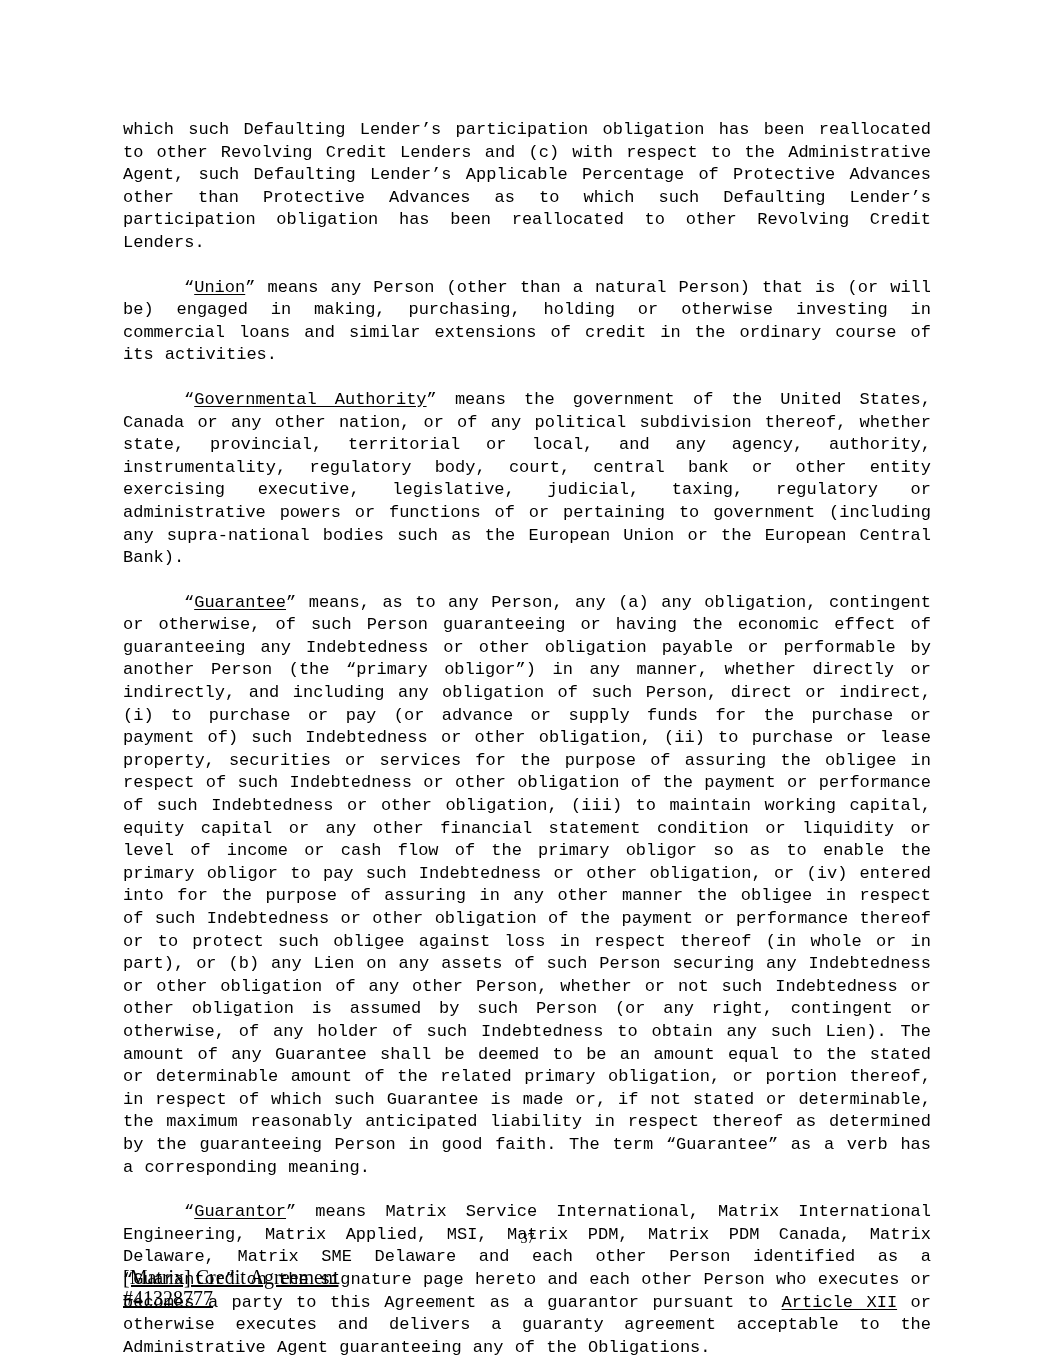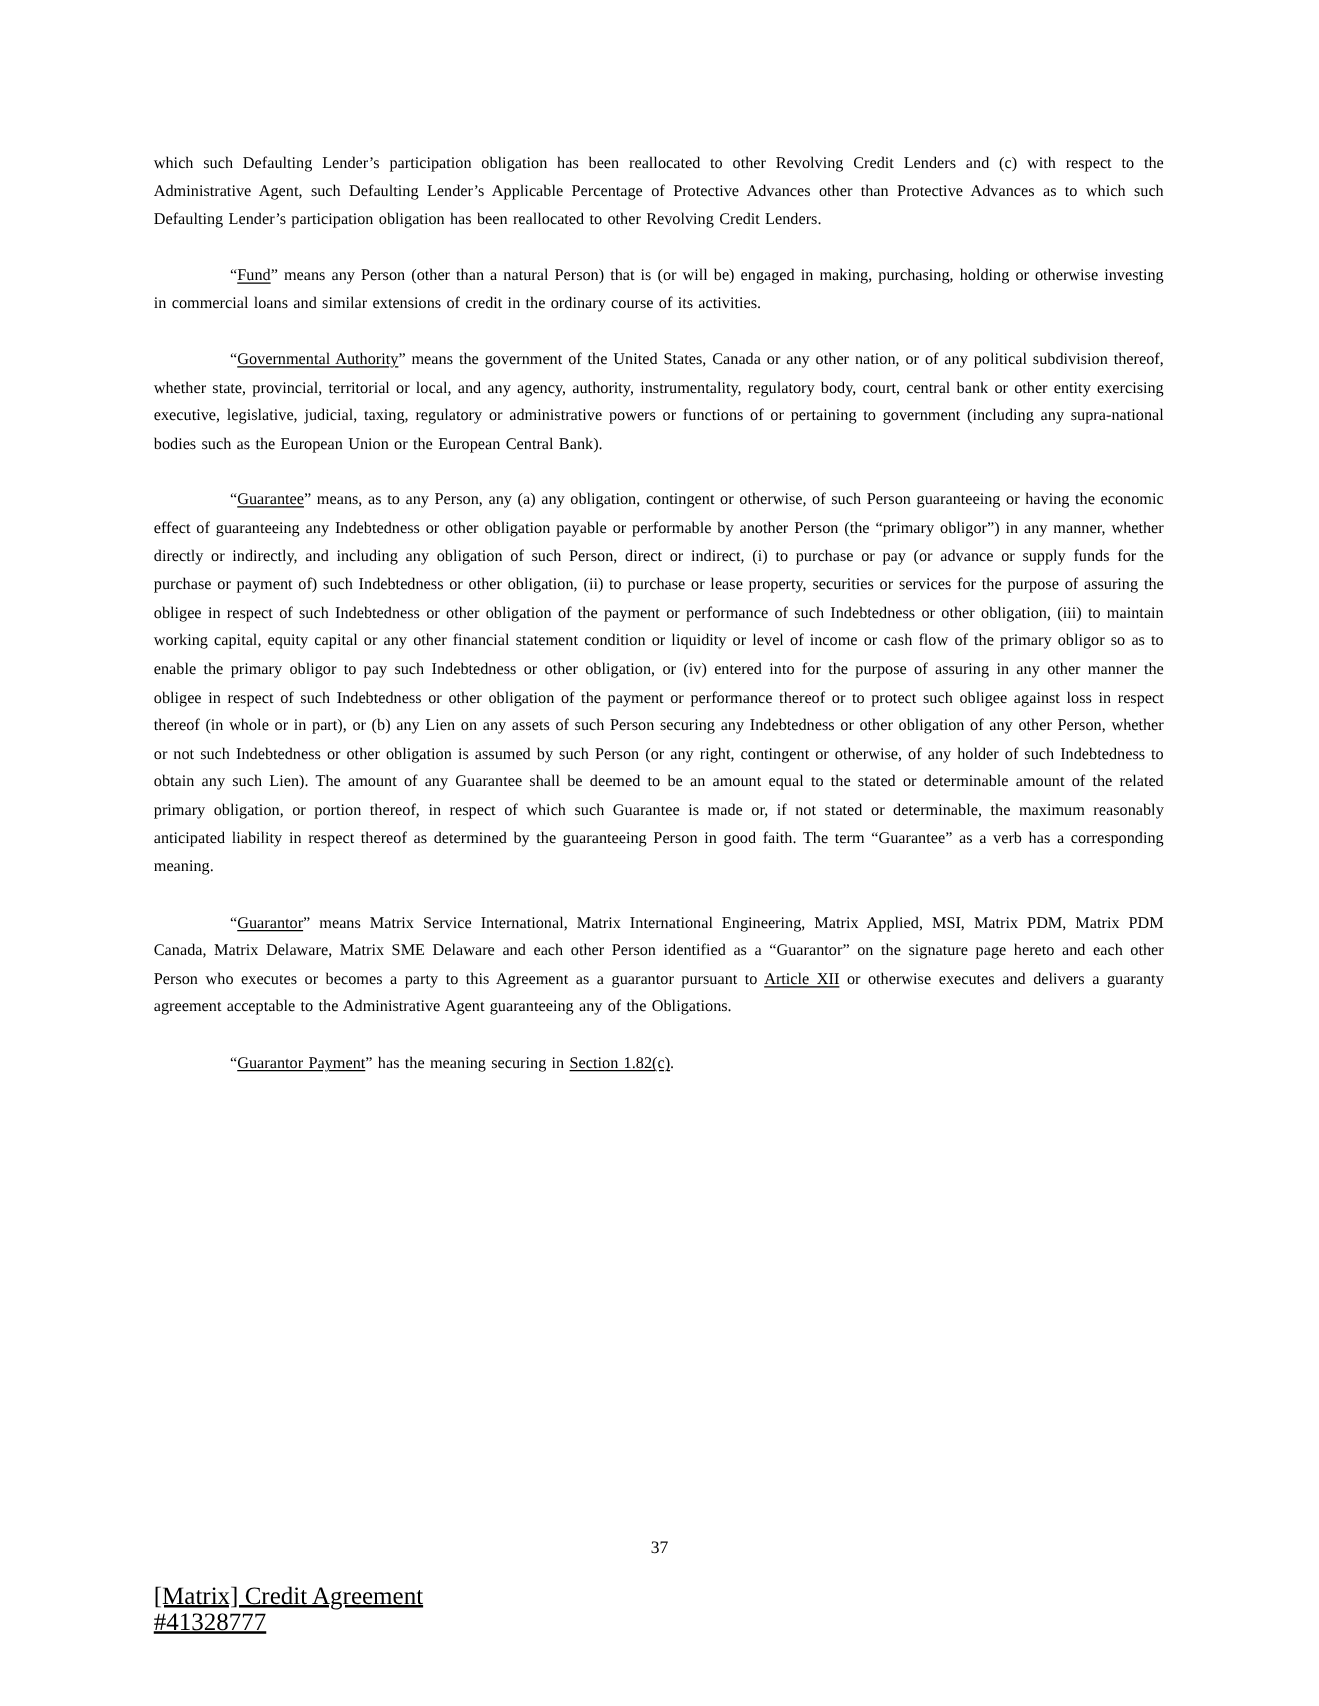--- a/index.html
+++ b/index.html
@@ -11,24 +11,25 @@
     font-family:"Liberation Serif","DejaVu Serif",serif;
     overflow:hidden;
   }
   .content {
     position:absolute;
     left:123px; top:119px;
     width:808px;
   }
   p.para {
     margin:0 0 22px 0;
-    font-size:13px;
+    font-size:17px;
     line-height:22.6px;
     text-align:justify;
     word-spacing:1px;
+    font-family:Liberation Mono, monospace;
   }
   p.para.indent { text-indent:61px; }
   .u { text-decoration:underline; text-underline-offset:2px; }
   .page-number {
     position:absolute;
     top:1231px; left:0; width:100%;
     text-align:center;
     font-size:14px;
   }
   .footer {
@@ -38,21 +39,21 @@
     line-height:20.5px;
     text-decoration:underline;
   }
 </style>
 </head>
 <body>
 
 <div class="page">
   <div class="content">
       <p class="para"><span>which such Defaulting Lender’s participation obligation has been reallocated to other Revolving Credit Lenders and (c) with respect to the Administrative Agent, such Defaulting Lender’s Applicable Percentage of Protective Advances other than Protective Advances as to which such Defaulting Lender’s participation obligation has been reallocated to other Revolving Credit Lenders.</span></p>
-      <p class="para indent"><span>“</span><span class="u">Fund</span><span>” means any Person (other than a natural Person) that is (or will be) engaged in making, purchasing, holding or otherwise investing in commercial loans and similar extensions of credit in the ordinary course of its activities.</span></p>
+      <p class="para indent"><span>“</span><span class="u">Union</span><span>” means any Person (other than a natural Person) that is (or will be) engaged in making, purchasing, holding or otherwise investing in commercial loans and similar extensions of credit in the ordinary course of its activities.</span></p>
       <p class="para indent"><span>“</span><span class="u">Governmental Authority</span><span>” means the government of the United States, Canada or any other nation, or of any political subdivision thereof, whether state, provincial, territorial or local, and any agency, authority, instrumentality, regulatory body, court, central bank or other entity exercising executive, legislative, judicial, taxing, regulatory or administrative powers or functions of or pertaining to government (including any supra-national bodies such as the European Union or the European Central Bank).</span></p>
       <p class="para indent"><span>“</span><span class="u">Guarantee</span><span>” means, as to any Person, any (a) any obligation, contingent or otherwise, of such Person guaranteeing or having the economic effect of guaranteeing any Indebtedness or other obligation payable or performable by another Person (the “primary obligor”) in any manner, whether directly or indirectly, and including any obligation of such Person, direct or indirect, (i) to purchase or pay (or advance or supply funds for the purchase or payment of) such Indebtedness or other obligation, (ii) to purchase or lease property, securities or services for the purpose of assuring the obligee in respect of such Indebtedness or other obligation of the payment or performance of such Indebtedness or other obligation, (iii) to maintain working capital, equity capital or any other financial statement condition or liquidity or level of income or cash flow of the primary obligor so as to enable the primary obligor to pay such Indebtedness or other obligation, or (iv) entered into for the purpose of assuring in any other manner the obligee in respect of such Indebtedness or other obligation of the payment or performance thereof or to protect such obligee against loss in respect thereof (in whole or in part), or (b) any Lien on any assets of such Person securing any Indebtedness or other obligation of any other Person, whether or not such Indebtedness or other obligation is assumed by such Person (or any right, contingent or otherwise, of any holder of such Indebtedness to obtain any such Lien).  The amount of any Guarantee shall be deemed to be an amount equal to the stated or determinable amount of the related primary obligation, or portion thereof, in respect of which such Guarantee is made or, if not stated or determinable, the maximum reasonably anticipated liability in respect thereof as determined by the guaranteeing Person in good faith.  The term “Guarantee” as a verb has a corresponding meaning.</span></p>
       <p class="para indent"><span>“</span><span class="u">Guarantor</span><span>” means Matrix Service International, Matrix International Engineering, Matrix Applied, MSI, Matrix PDM, Matrix PDM Canada, Matrix Delaware, Matrix SME Delaware and each other Person identified as a “Guarantor” on the signature page hereto and each other Person who executes or becomes a party to this Agreement as a guarantor pursuant to </span><span class="u">Article XII</span><span> or otherwise executes and delivers a guaranty agreement acceptable to the Administrative Agent guaranteeing any of the Obligations.</span></p>
       <p class="para indent"><span>“</span><span class="u">Guarantor Payment</span><span>” has the meaning securing in </span><span class="u">Section 1.82(c)</span><span>.</span></p>
     </div>
   <div class="page-number">37</div>
   <div class="footer">
     <div>[Matrix] Credit Agreement</div>
     <div>#41328777</div>
   </div>

